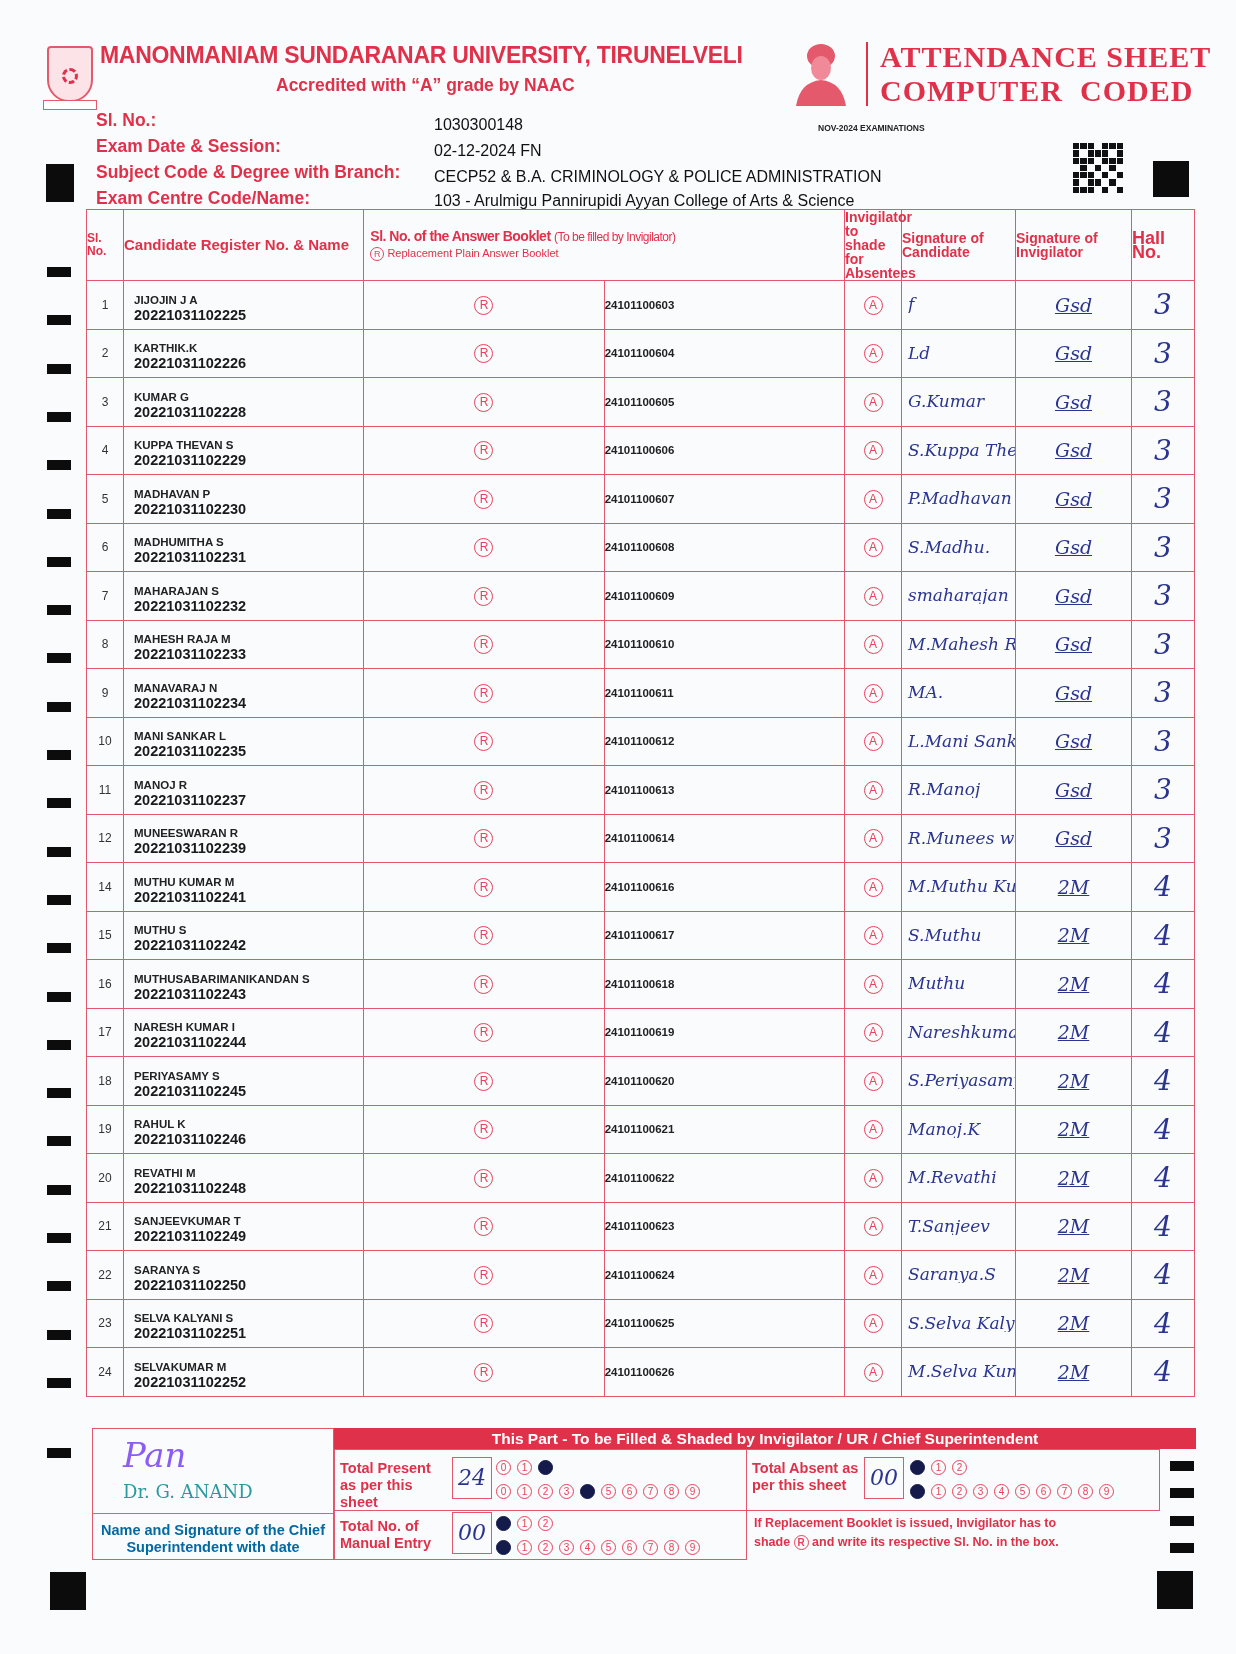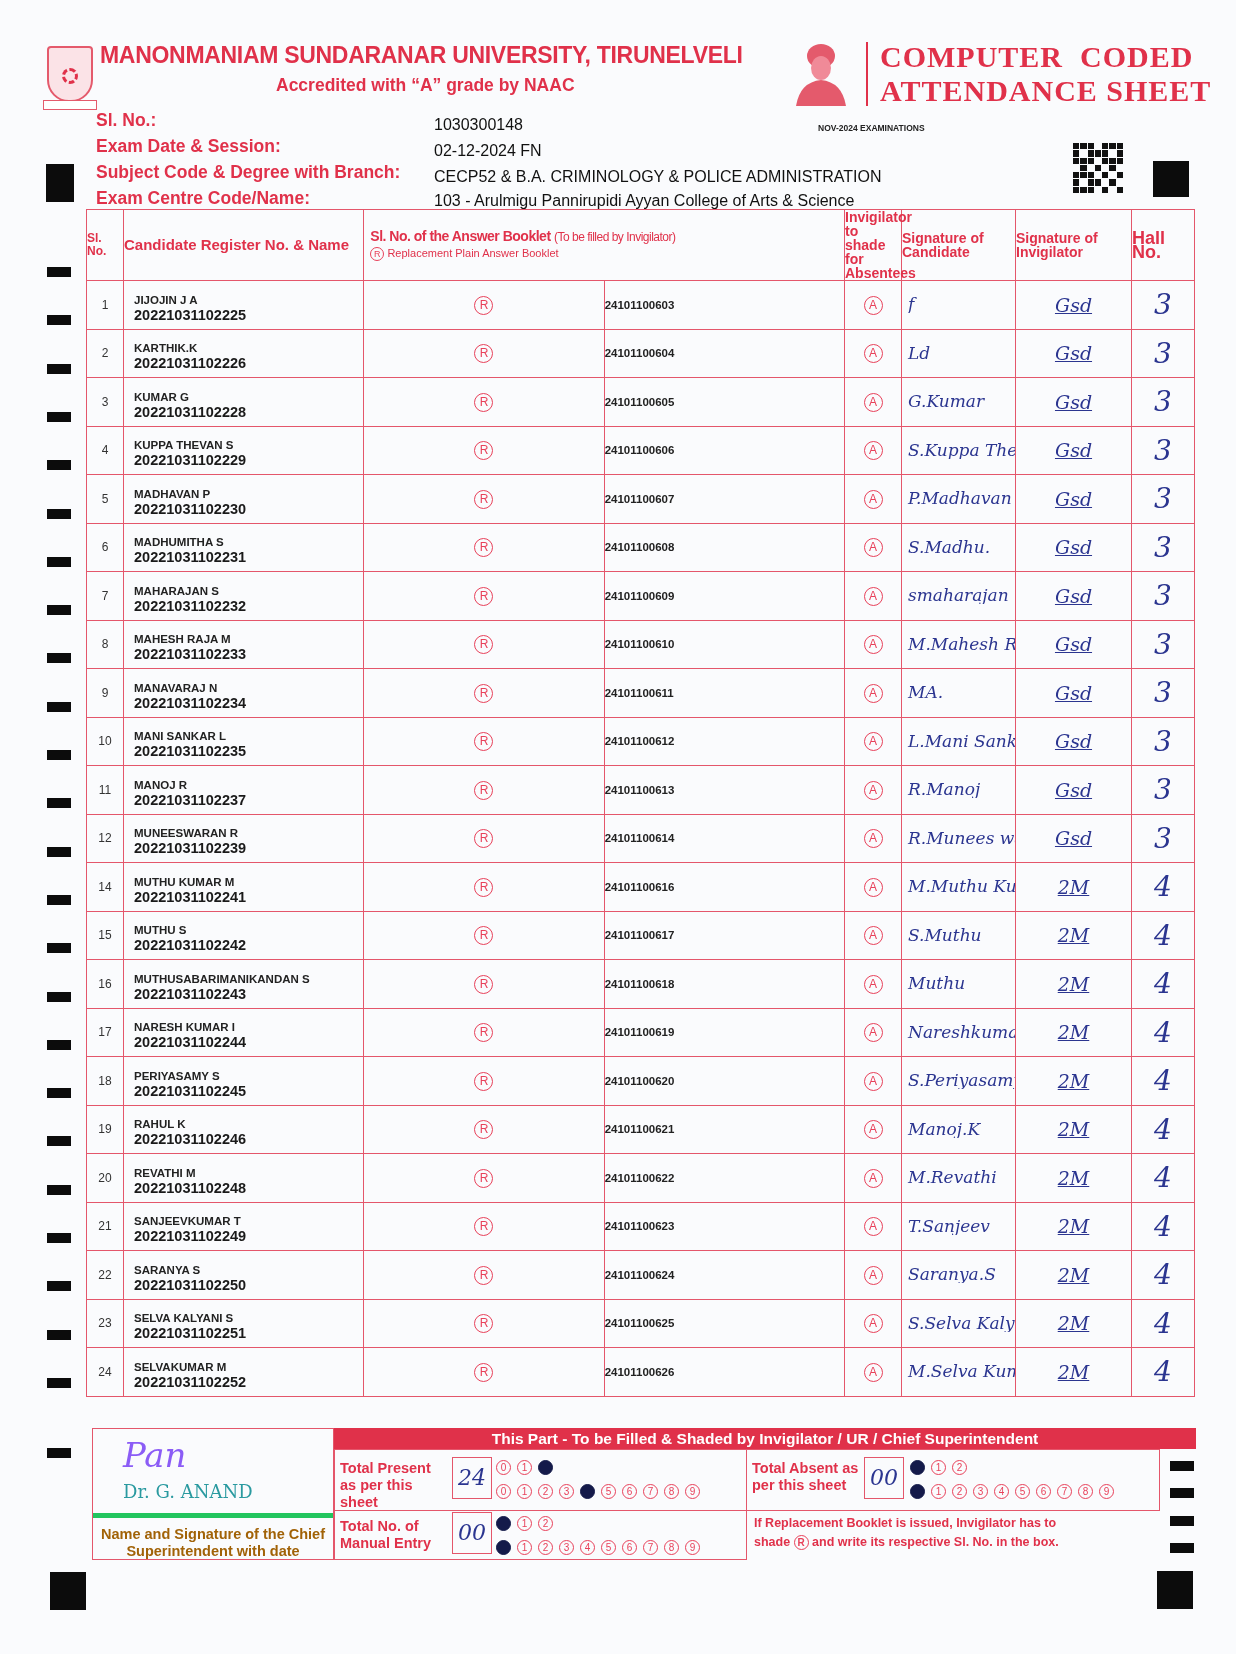--- a/index.html
+++ b/index.html
@@ -44,21 +44,21 @@
   .hdr-bk .t1{font-size:14px;letter-spacing:-0.5px;}
   .hdr-bk .t1 small{font-size:12px;font-weight:normal;}
   .hdr-bk .t2{font-size:11px;font-weight:normal;margin-top:2px;}
   
   .tm{position:absolute;left:47px;width:24px;height:10px;background:#0c0c0c;}
   
   .foot{position:absolute;left:92px;top:1428px;width:1104px;height:132px;}
   .cs-box{position:absolute;left:0;top:0;width:242px;height:132px;border:1px solid #e4566b;}
   .cs-sig{position:absolute;left:30px;top:6px;font-family:"DejaVu Serif",serif;font-style:italic;color:#8b5cf6;font-size:34px;}
   .cs-name{position:absolute;left:30px;top:52px;font-family:"DejaVu Serif",serif;color:#2a9aa0;font-size:18px;}
-  .cs-label{position:absolute;left:0;top:84px;width:240px;border-top:5px solid #22c55e;padding-top:8px;text-align:center;font-size:14.5px;font-weight:bold;color:#a16207;line-height:17px;}
+  .cs-label{position:absolute;left:0;top:84px;width:240px;border-top:1px solid #22c55e;padding-top:8px;text-align:center;font-size:14.5px;font-weight:bold;color:#0369a1;line-height:17px;}
   .bar{position:absolute;left:242px;top:0;width:862px;height:21px;background:#e0314a;color:#fff;font-weight:bold;font-size:15.5px;text-align:center;line-height:21px;}
   .fcell{position:absolute;border:1px solid #e4566b;}
   .flabel{position:absolute;font-size:14.5px;font-weight:bold;color:#e0314a;line-height:17px;white-space:nowrap;}
   .fbox{position:absolute;width:40px;height:42px;border:1px solid #e4566b;font-family:"DejaVu Serif",serif;font-style:italic;color:#2b3590;font-size:22px;text-align:center;line-height:40px;}
   .brow{position:absolute;display:flex;gap:6px;}
   .brow .bub{width:15px;height:15px;font-size:10px;line-height:13px;border-width:1px;}
   .brow .bub.fill{background:#141a4a;border-color:#141a4a;color:transparent;}
   .note{position:absolute;font-size:12.5px;font-weight:bold;color:#e0314a;line-height:19px;white-space:nowrap;}
   .note .bub{width:15px;height:15px;font-size:10px;line-height:13px;border-width:1px;vertical-align:middle;}
 </style>
@@ -71,22 +71,22 @@
   </div>
 <div class="uni-title">MANONMANIAM SUNDARANAR UNIVERSITY, TIRUNELVELI</div>
 <div class="uni-sub">Accredited with “A” grade by NAAC</div>
 <svg class="portrait" viewBox="0 0 58 66">
   <ellipse cx="29" cy="16" rx="14" ry="12" fill="#e45a6c"></ellipse>
   <ellipse cx="29" cy="28" rx="10" ry="12" fill="#f08a98"></ellipse>
   <path d="M4 66 Q8 42 29 40 Q50 42 54 66 Z" fill="#e45a6c"></path>
 </svg>
 <div class="vline"></div>
 <div class="cc-title">
+  <div>ATTENDANCE SHEET</div>
   <div style="white-space:pre">COMPUTER  CODED</div>
-  <div>ATTENDANCE SHEET</div>
 </div>
 <div class="exam-tag">NOV-2024 EXAMINATIONS</div>
 
 <div class="meta-label" style="top:110px">Sl. No.:</div>
 <div class="meta-val" style="top:116px">1030300148</div>
 <div class="meta-label" style="top:136px">Exam Date &amp; Session:</div>
 <div class="meta-val" style="top:142px">02-12-2024 FN</div>
 <div class="meta-label" style="top:162px">Subject Code &amp; Degree with Branch:</div>
 <div class="meta-val" style="top:168px">CECP52 &amp; B.A. CRIMINOLOGY &amp; POLICE ADMINISTRATION</div>
 <div class="meta-label" style="top:188px">Exam Centre Code/Name:</div>

